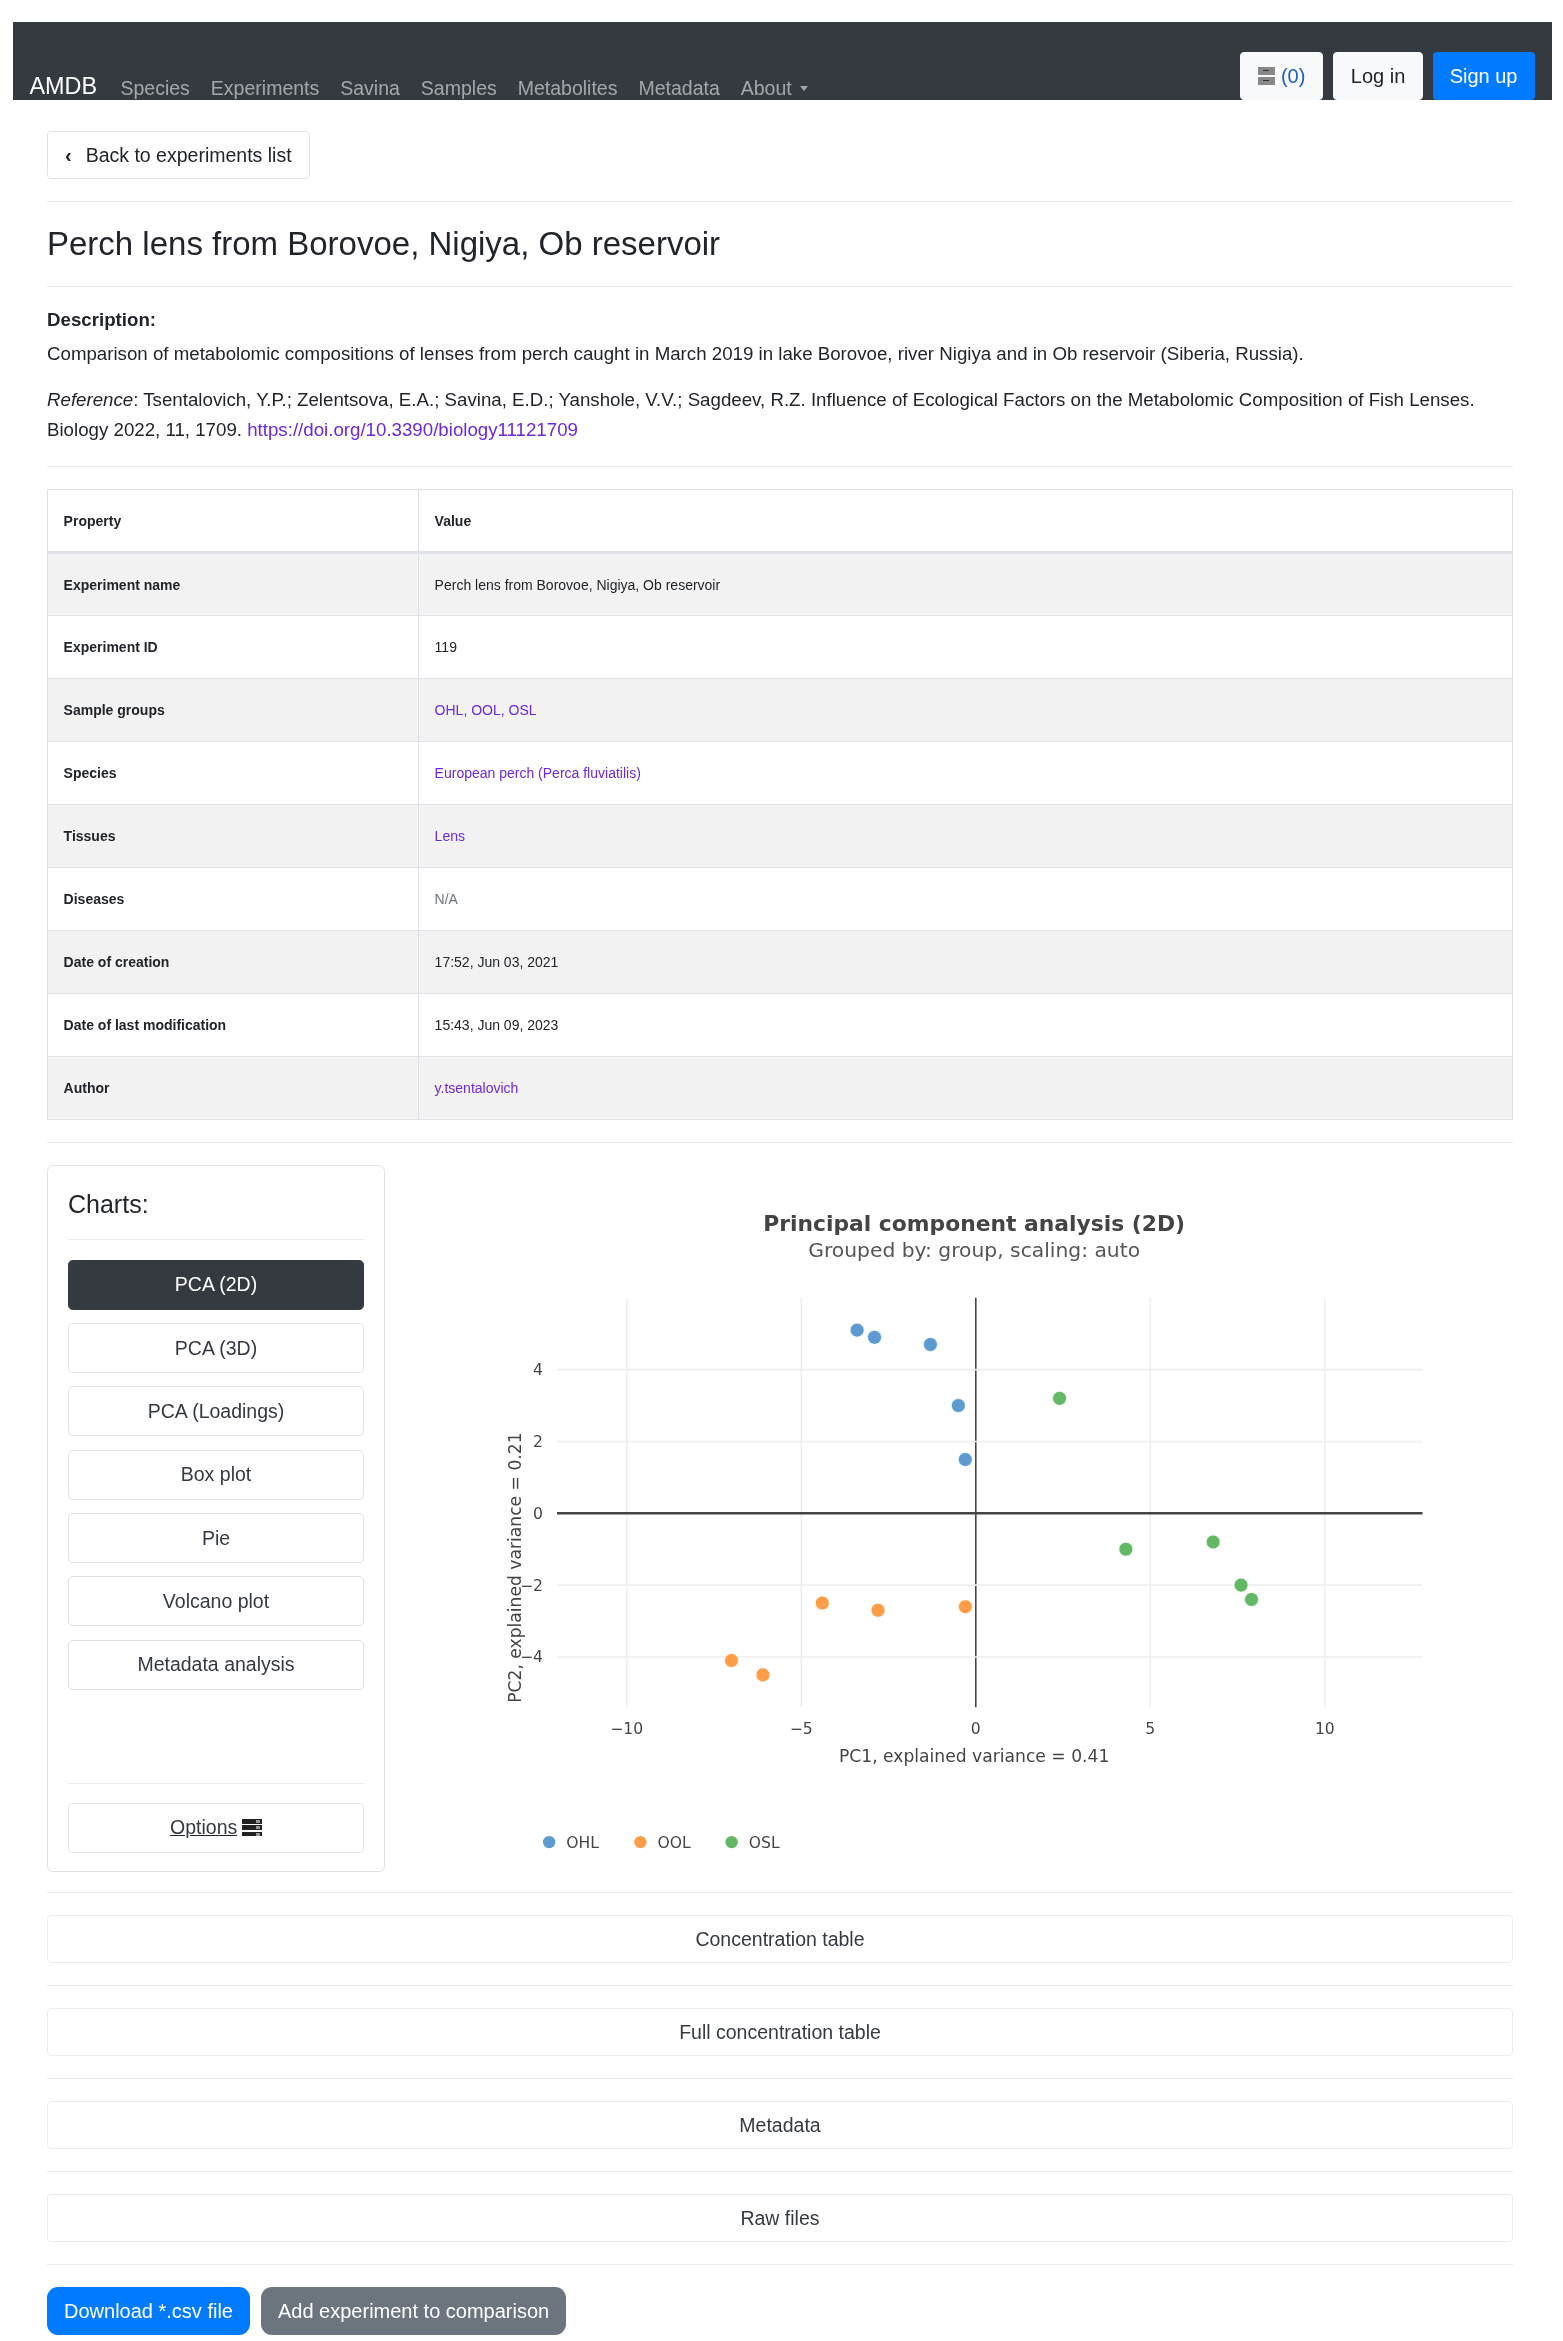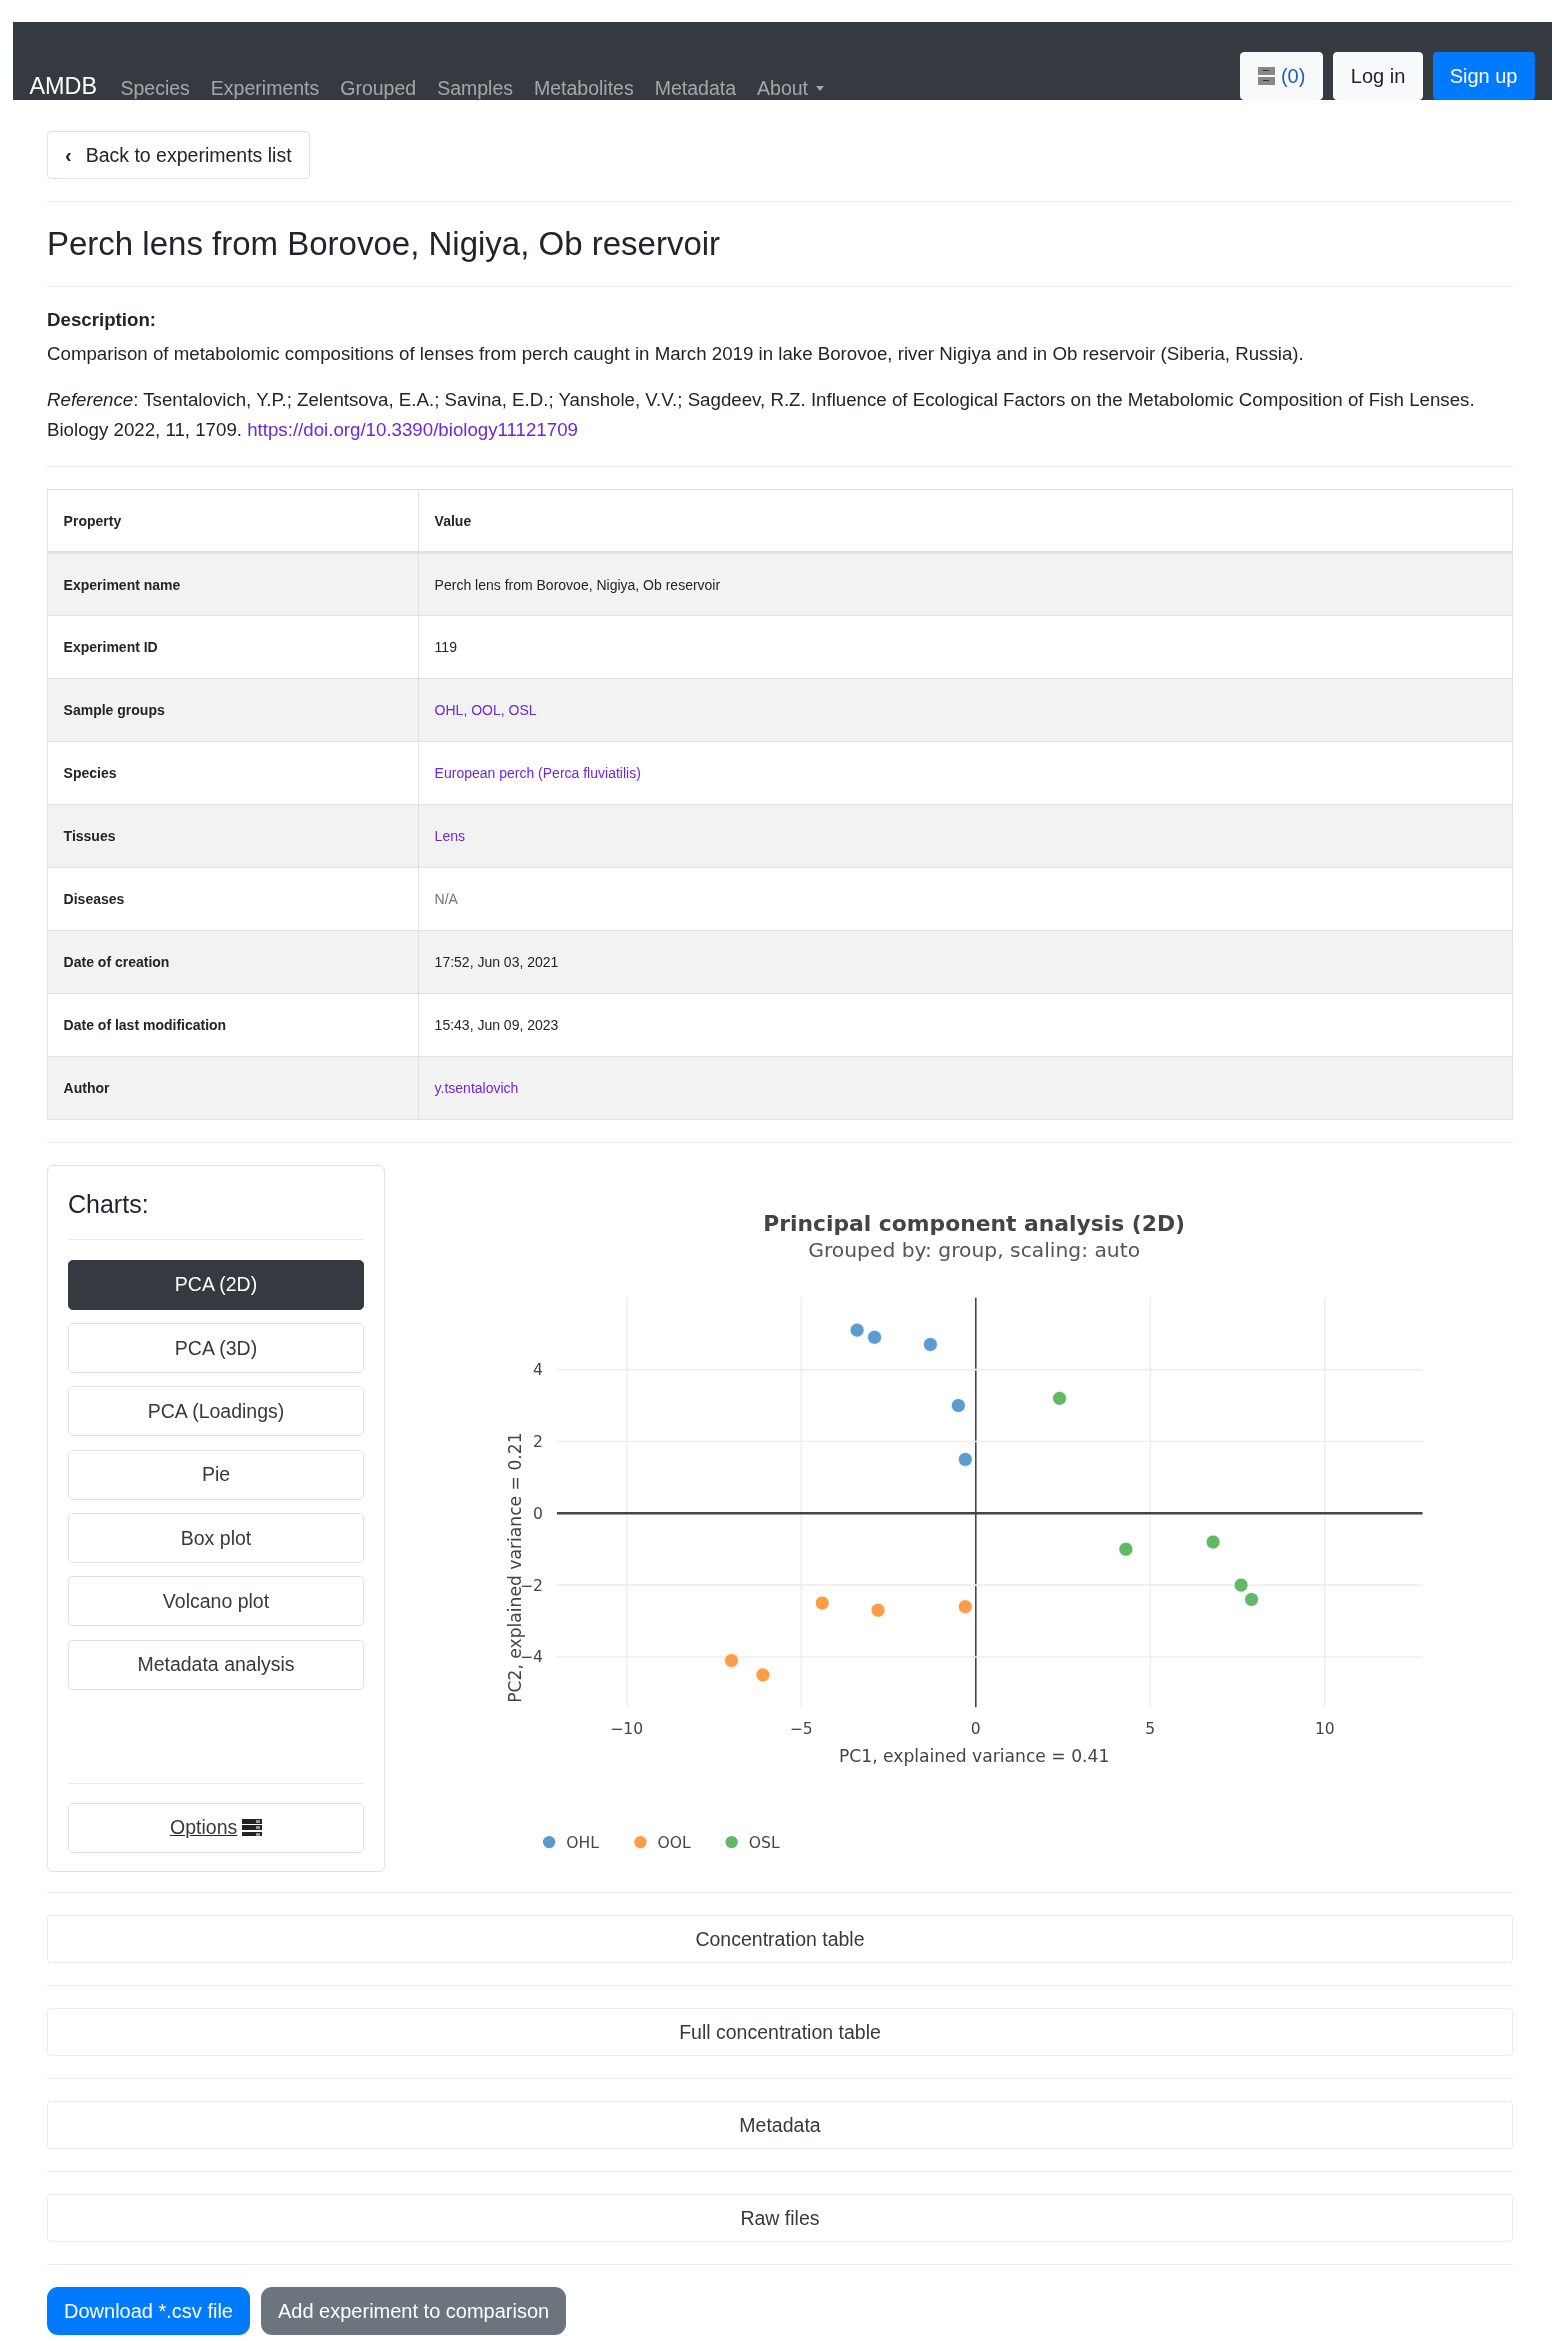--- a/index.html
+++ b/index.html
@@ -99,21 +99,21 @@
   .bbtn.primary { background: #007bff; }
   .bbtn.secondary { background: #6c757d; }
 </style>
 </head>
 <body>
 
 <div class="navbar">
   <span class="brand">AMDB</span>
   <a class="nav-link">Species</a>
   <a class="nav-link">Experiments</a>
-  <a class="nav-link">Grouped</a>
+  <a class="nav-link">Savina</a>
   <a class="nav-link">Samples</a>
   <a class="nav-link">Metabolites</a>
   <a class="nav-link">Metadata</a>
   <a class="nav-link">
       <span>About</span>
       <span class="caret"></span>
     </a>
   <div class="nav-right">
     <div class="nbtn light">
       <span class="cmp-icon">
@@ -192,22 +192,22 @@
   </table>
   <hr class="sep">
 
   <div class="charts-row">
     <div class="chart-panel">
       <h4>Charts:</h4>
       <hr class="panel-hr">
       <div class="cbtn active">PCA (2D)</div>
       <div class="cbtn">PCA (3D)</div>
       <div class="cbtn">PCA (Loadings)</div>
+      <div class="cbtn">Box plot</div>
       <div class="cbtn">Pie</div>
-      <div class="cbtn">Box plot</div>
       <div class="cbtn">Volcano plot</div>
       <div class="cbtn">Metadata analysis</div>
       <div class="panel-bottom">
         <hr class="panel-hr">
         <div class="cbtn" style="margin-bottom:0">
           <span>Options</span>
           <span class="opt-icon">
               <span></span>
               <span></span>
               <span></span>

